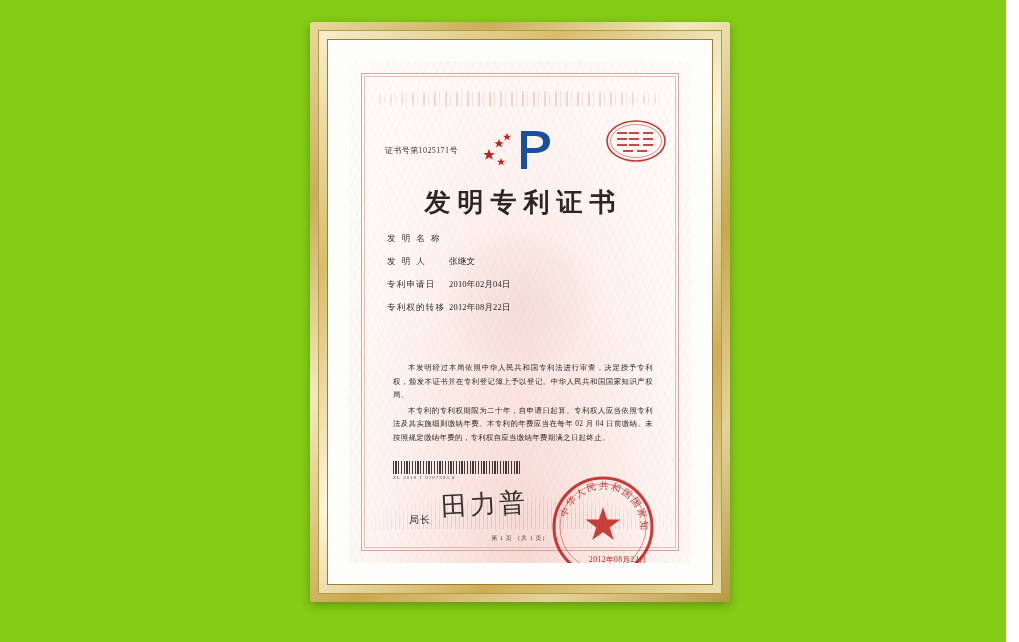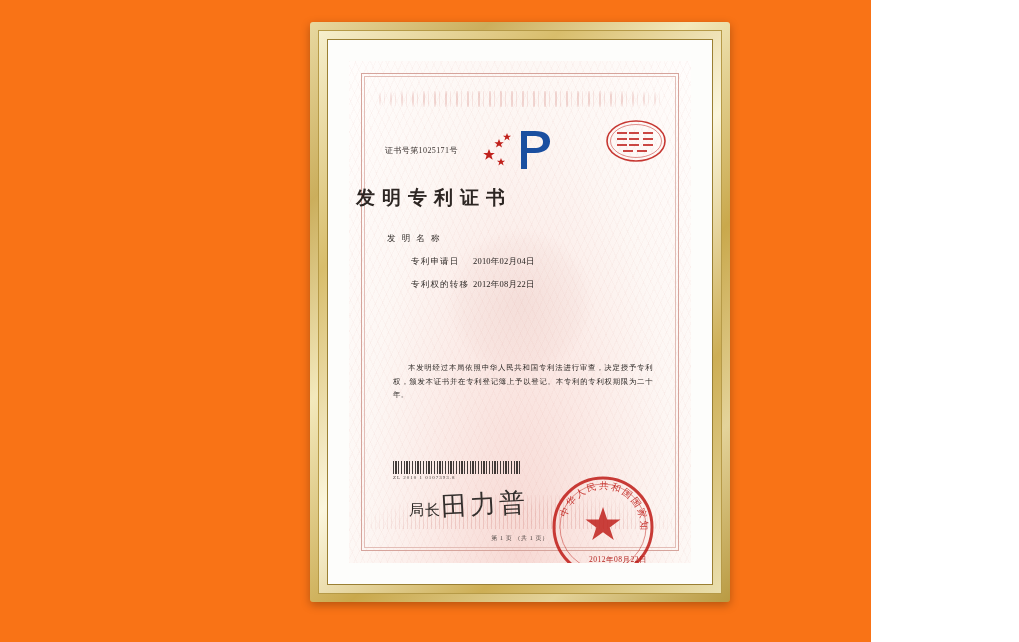--- a/index.html
+++ b/index.html
@@ -7,23 +7,23 @@
     padding: 0;
     background: #ffffff;
     width: 1019px;
     height: 642px;
     overflow: hidden;
     font-family: "Liberation Serif", serif;
   }
 
   #root {
     position: relative;
-    width: 871px;
+    width: 1006px;
     height: 642px;
-    background: #f97316;
+    background: #84cc16;
   }
 
   
   .frame-outer {
     position: absolute;
     left: 310px;
     top: 22px;
     width: 420px;
     height: 580px;
     border-radius: 3px;
@@ -147,21 +147,22 @@
     width: 62px;
     height: 44px;
   }
 
   
   .cert-title {
     position: absolute;
     left: 0;
     right: 0;
     top: 124px;
-    font-size: 19px;
+    text-align: center;
+    font-size: 26px;
     letter-spacing: 7px;
     color: #2d2623;
     font-weight: bold;
     font-family: Liberation Sans, sans-serif;
     text-indent: 7px;
   }
 
   
   .fields {
     position: absolute;
@@ -180,21 +181,21 @@
   .field .lbl {
     width: 62px;
     flex: 0 0 62px;
     letter-spacing: 2px;
     color: #2f2a27;
   }
   .field .val {
     letter-spacing: 0.2px;
     color: #221e1c;
   }
-  .field.tight .lbl { letter-spacing: 1.2px; margin-left: 24px; }
+  .field.tight .lbl { letter-spacing: 1.2px; }
 
   
   .body-text {
     position: absolute;
     left: 44px;
     right: 38px;
     top: 300px;
     font-size: 7.4px;
     line-height: 13.5px;
     color: #2b2724;
@@ -226,22 +227,22 @@
     top: 414px;
     font-size: 5px;
     letter-spacing: 1px;
     color: #4a4340;
   }
 
   
   .sig-label {
     position: absolute;
     left: 60px;
-    top: 440px;
-    font-size: 15px;
+    top: 452px;
+    font-size: 10px;
     color: #2b2724;
     letter-spacing: 1px;
   }
   .sig-hand {
     position: absolute;
     left: 92px;
     top: 426px;
     font-size: 26px;
     color: #23201e;
     font-family: "DejaVu Serif", serif;
@@ -345,32 +346,37 @@
             </g>
           </svg>
         </div>
 
         <div class="cert-title">发明专利证书</div>
 
         <div class="fields">
           <div class="field">
             <span class="lbl">发 明 名 称</span>
           </div>
+          <div class="field">
+            <span class="lbl">发 明 人</span>
+            <span class="val">张继文</span>
+          </div>
           <div class="field tight">
             <span class="lbl">专利申请日</span>
             <span class="val">2010年02月04日</span>
           </div>
           <div class="field tight">
             <span class="lbl">专利权的转移</span>
             <span class="val">2012年08月22日</span>
           </div>
         </div>
 
         <div class="body-text">
-          <p>本发明经过本局依照中华人民共和国专利法进行审查，决定授予专利权，颁发本证书并在专利登记簿上予以登记。本专利的专利权期限为二十年。</p>
+          <p>本发明经过本局依照中华人民共和国专利法进行审查，决定授予专利权，颁发本证书并在专利登记簿上予以登记。中华人民共和国国家知识产权局。</p>
+          <p>本专利的专利权期限为二十年，自申请日起算。专利权人应当依照专利法及其实施细则缴纳年费。本专利的年费应当在每年 02 月 04 日前缴纳。未按照规定缴纳年费的，专利权自应当缴纳年费期满之日起终止。</p>
         </div>
 
         <div class="barcode"></div>
         <div class="barcode-label">ZL 2010 1 0107393.8</div>
 
         <div class="sig-label">局长</div>
         <div class="sig-hand">田力普</div>
 
         <div class="seal-main">
           <svg viewBox="0 0 104 104" width="104" height="104" aria-hidden="true">

